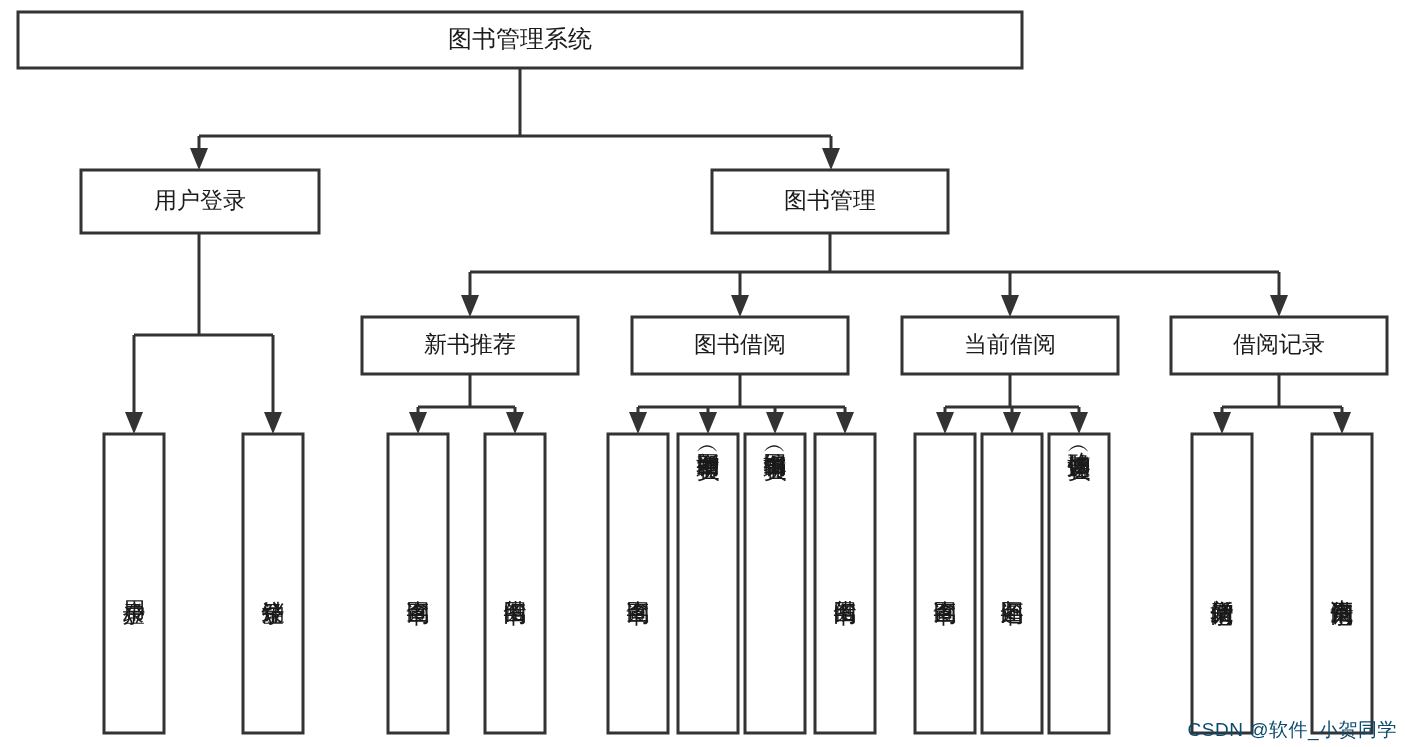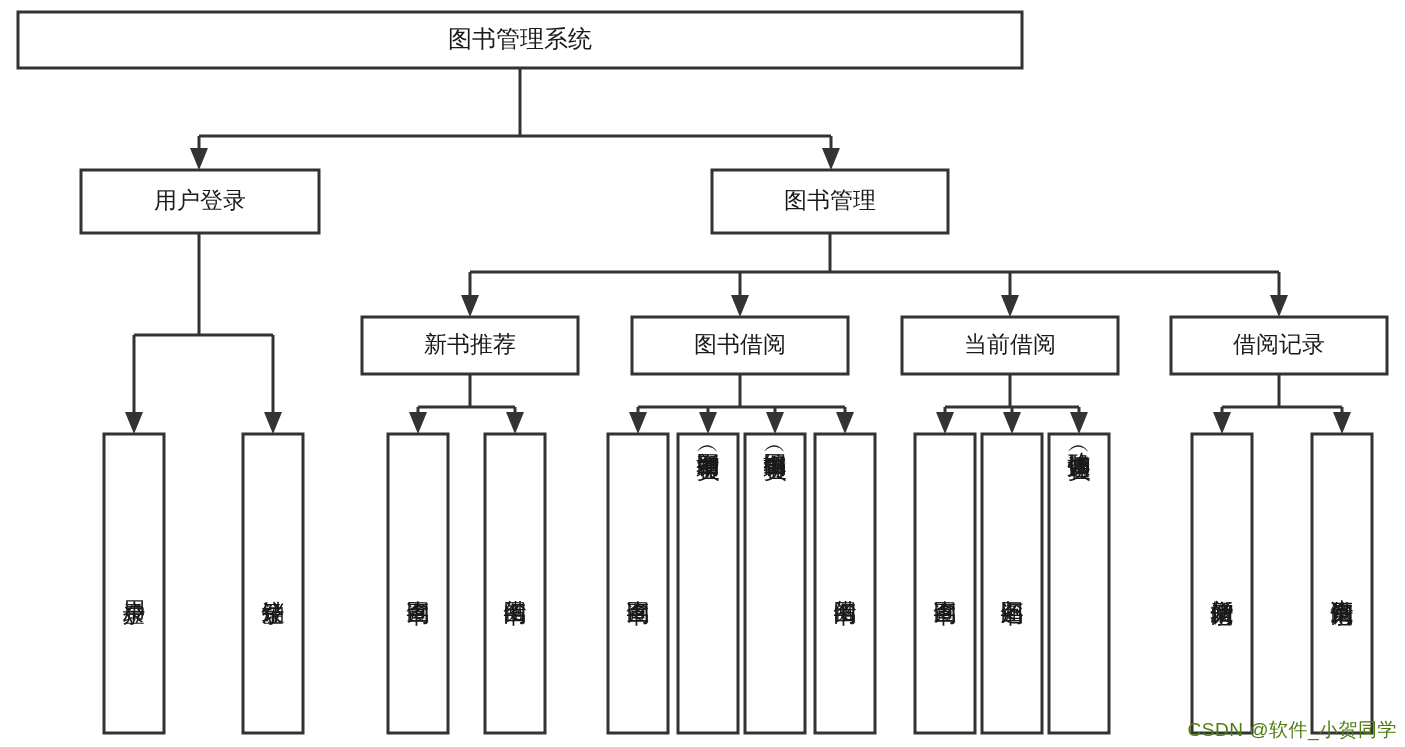--- a/index.html
+++ b/index.html
@@ -74,21 +74,21 @@
     letter-spacing: 1px;
     white-space: nowrap;
     text-align: center;
   }
   .watermark {
     position: absolute;
     right: 8px;
     bottom: 4px;
     font-family: "Liberation Sans", "DejaVu Sans", sans-serif;
     font-size: 19px;
-    color: #4d7c0f;
+    color: #0c4a6e;
     letter-spacing: 0.5px;
     white-space: nowrap;
     user-select: none;
   }
 </style>
 </head>
 <body>
 
 <div id="diagram-root">
 

